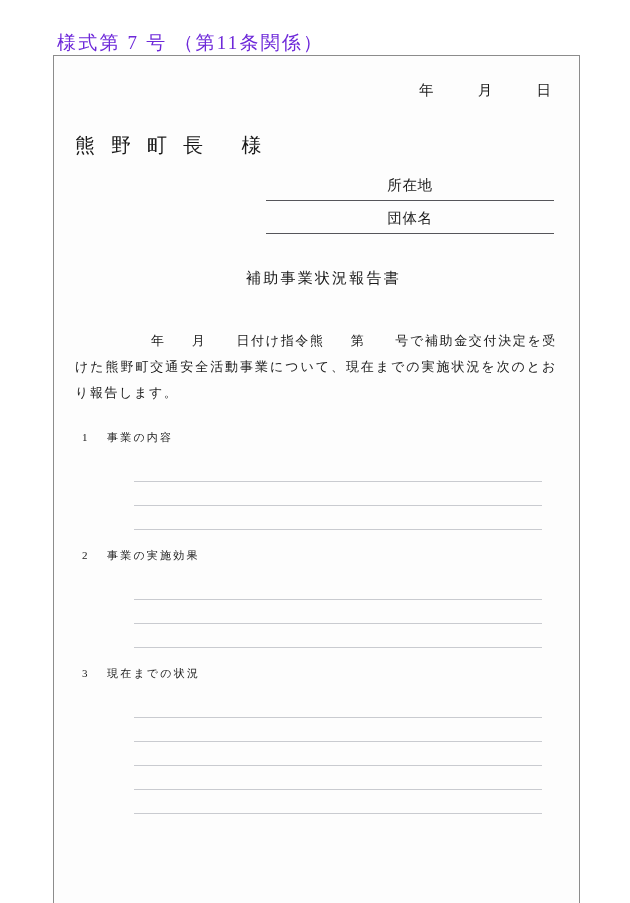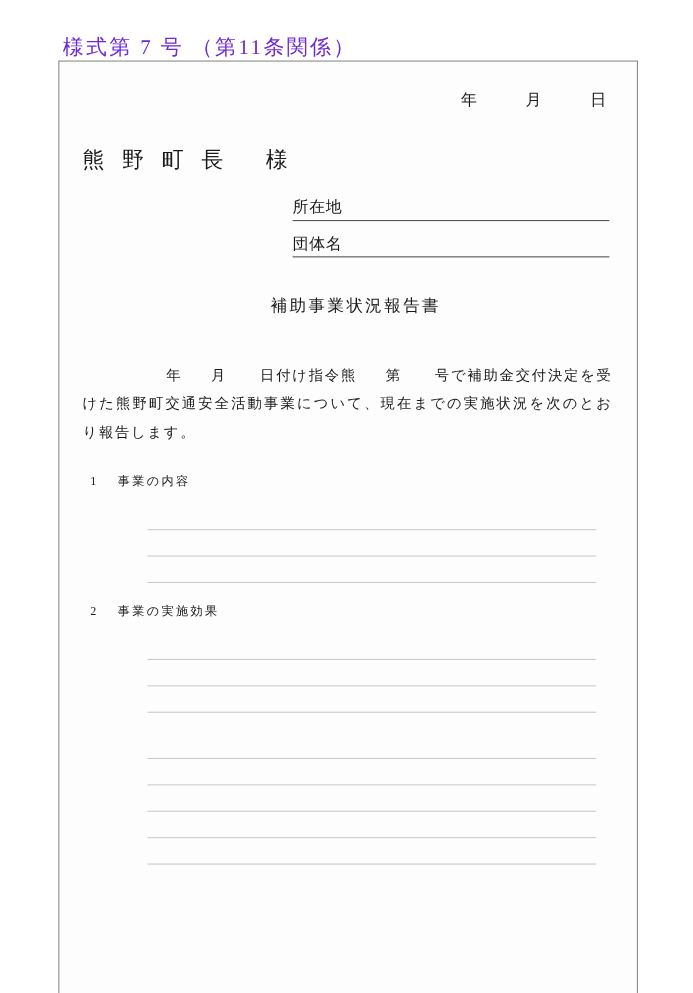--- a/index.html
+++ b/index.html
@@ -77,25 +77,26 @@
 
   
   .fields {
     position: absolute;
     left: 212px;
     top: 120px;
     width: 288px;
   }
   .field-row {
     display: flex;
-    align-items: flex-end;
+    align-items: center;
     border-bottom: 1px solid #55555a;
     height: 25px;
     margin-bottom: 8px;
     box-sizing: border-box;
+    flex-direction: column;
   }
   .field-label {
     font-size: 14.5px;
     letter-spacing: 0.6px;
     padding-bottom: 2px;
     white-space: nowrap;
   }
   .field-value {
     flex: 1;
     font-size: 14.5px;
@@ -228,20 +229,23 @@
         <span class="num">2</span><span>事業の実施効果</span>
       </div>
       <div class="rules">
         <div class="rule"></div>
         <div class="rule"></div>
         <div class="rule"></div>
       </div>
     </div>
 
     <div class="section" style="top: 610px;">
+      <div class="section-head">
+        <span class="num">3</span><span>現在までの状況</span>
+      </div>
       <div class="rules">
         <div class="rule"></div>
         <div class="rule"></div>
         <div class="rule"></div>
         <div class="rule"></div>
         <div class="rule"></div>
       </div>
     </div>
 
   </div>

